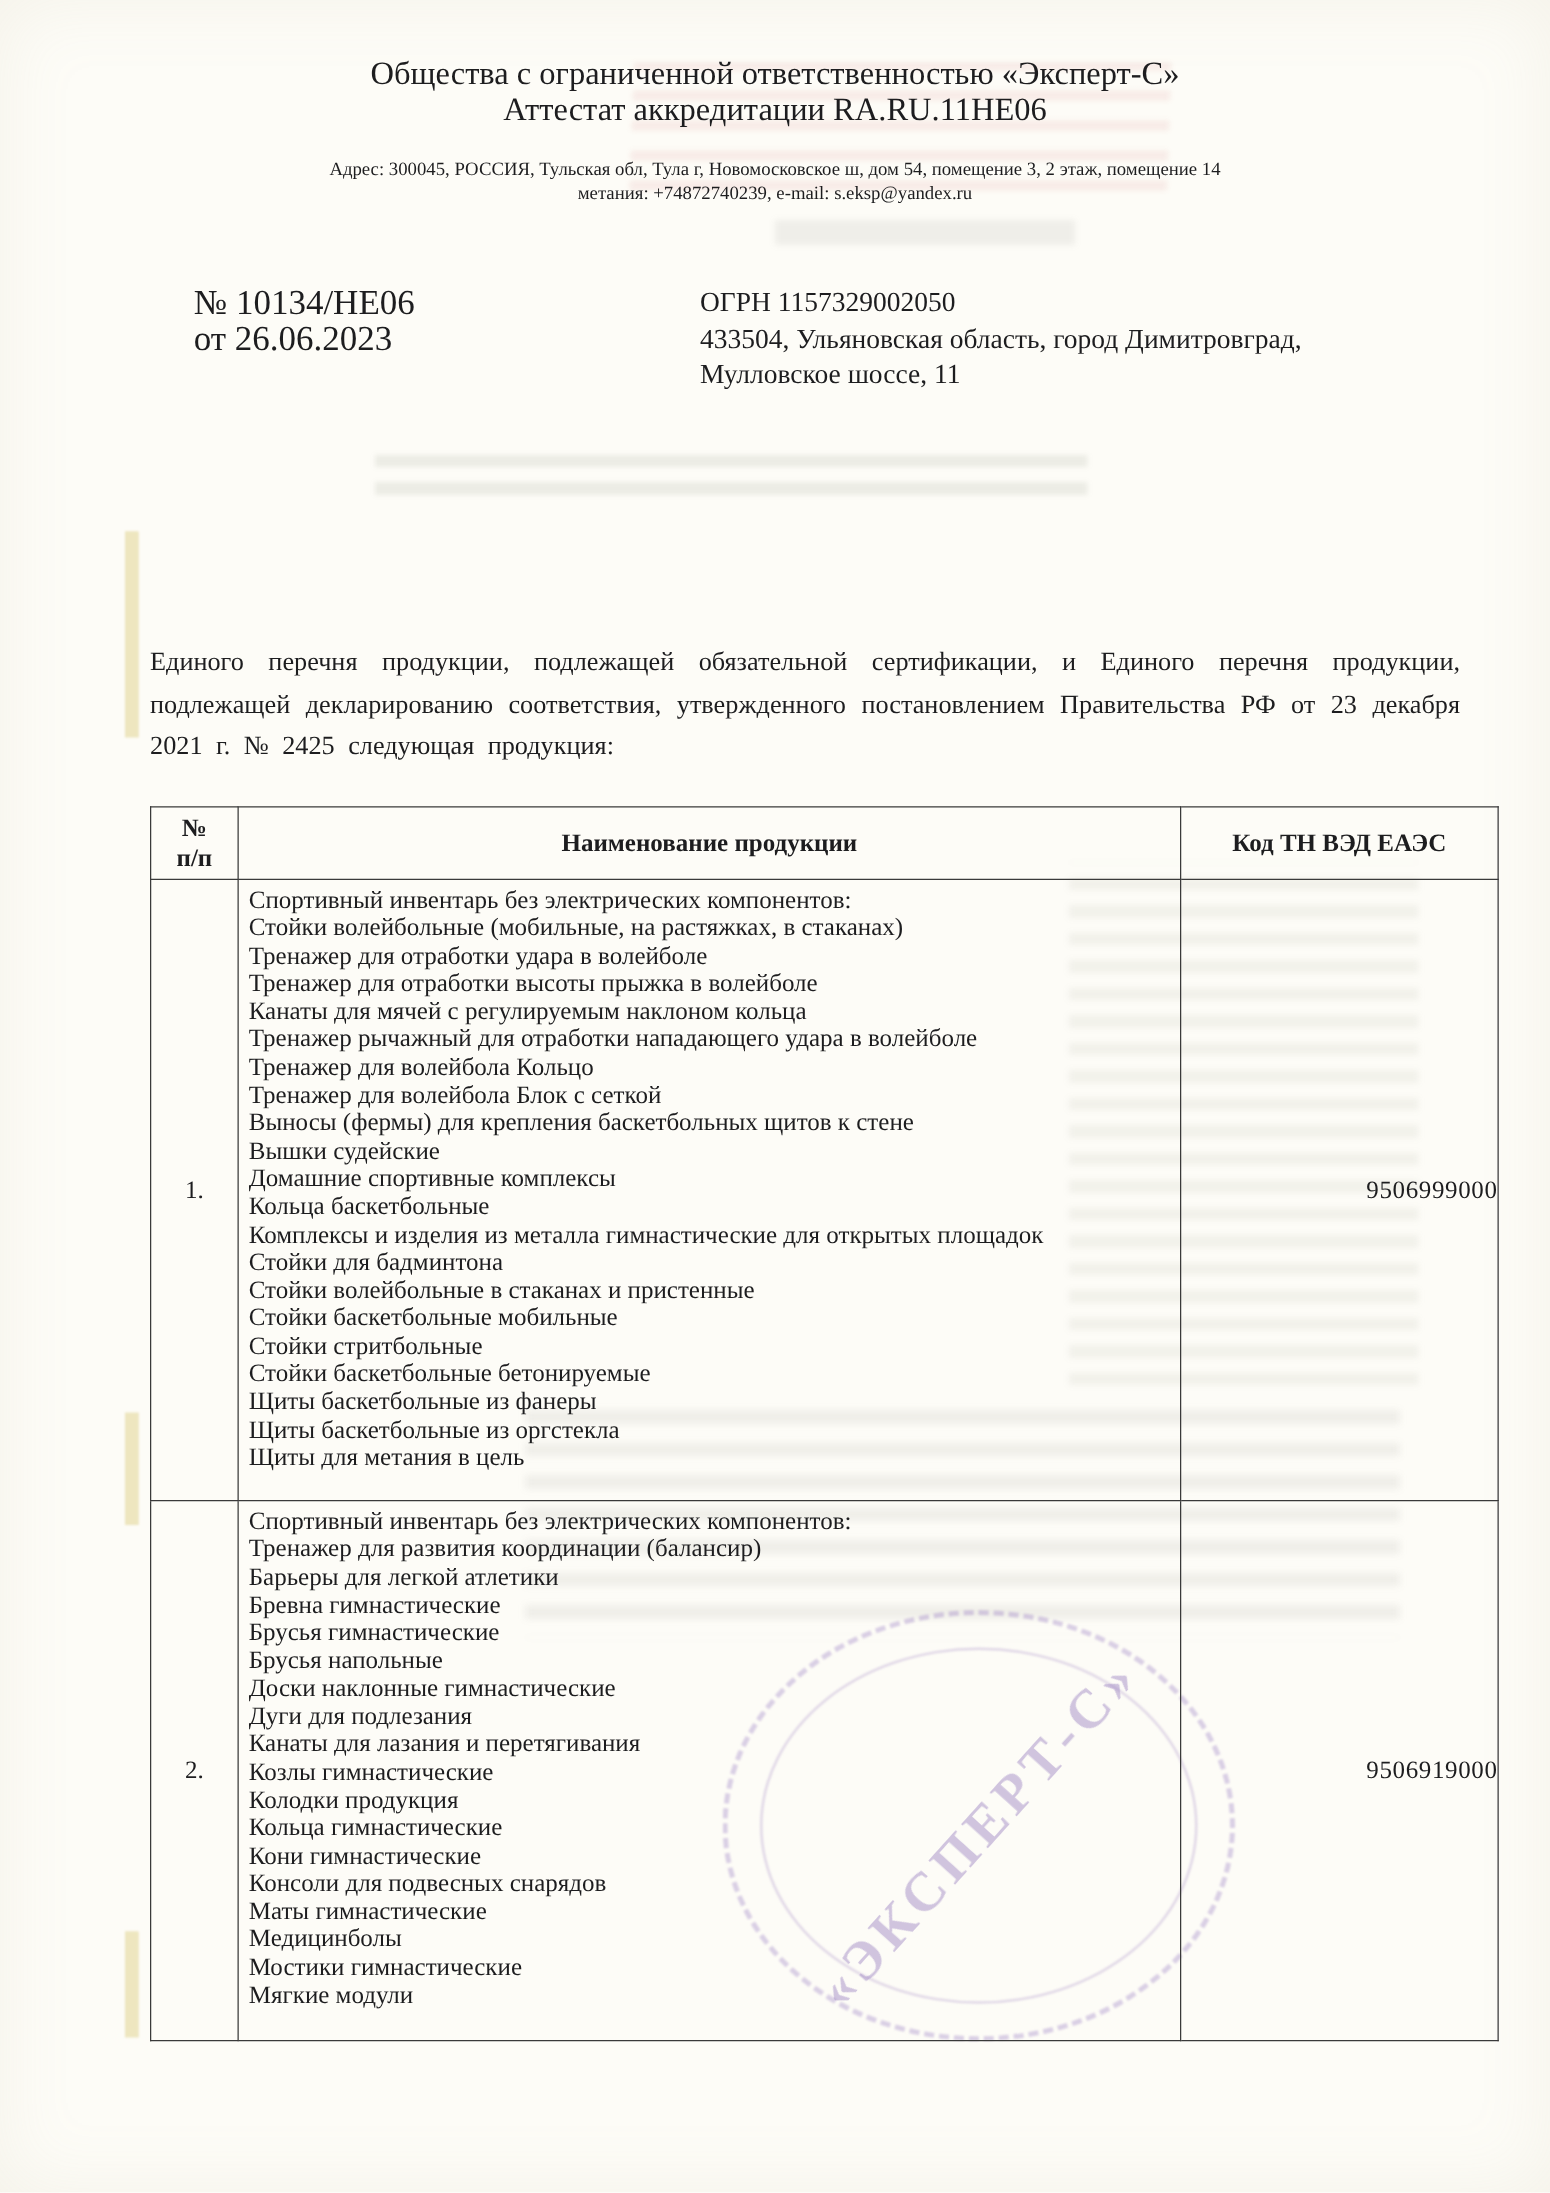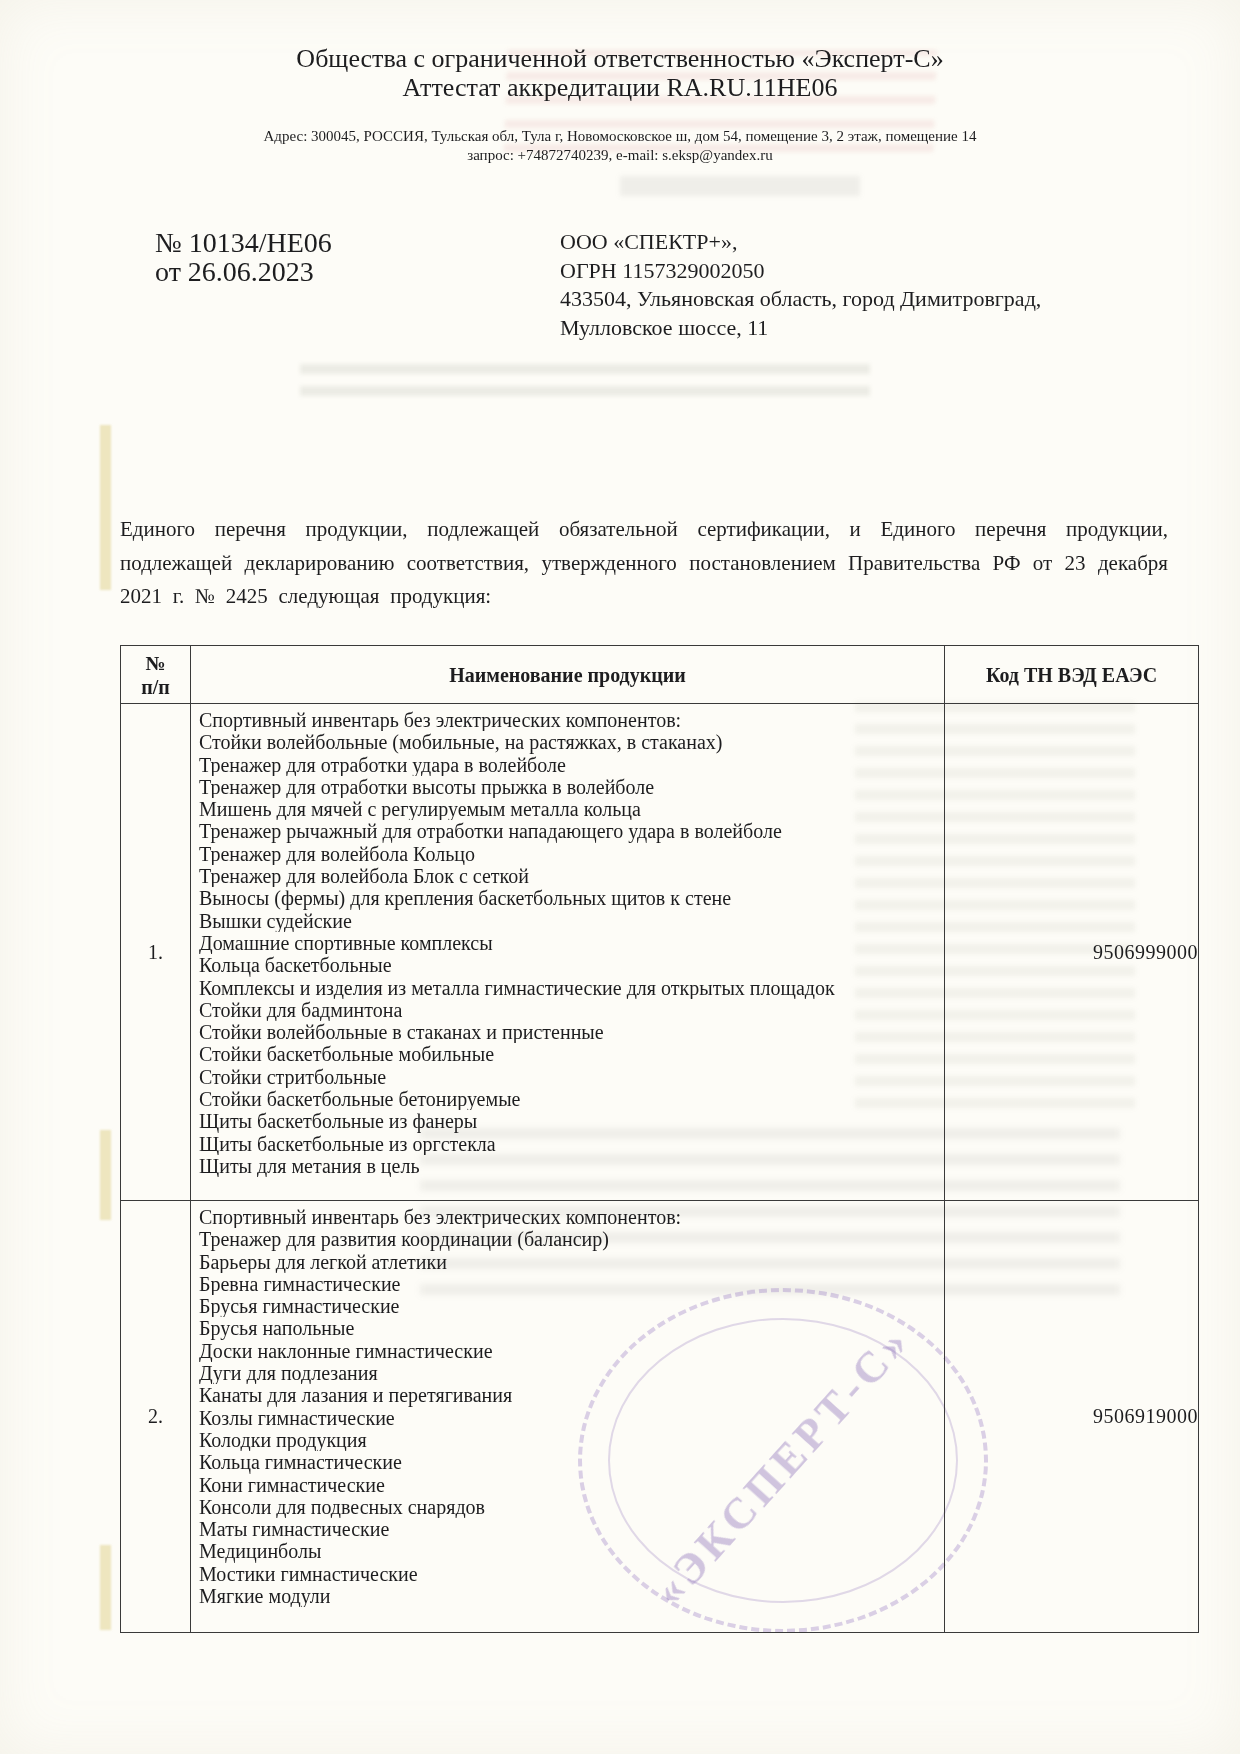--- a/index.html
+++ b/index.html
@@ -93,30 +93,29 @@
   <div class="stamp">
     <div class="ring-outer"></div>
     <div class="ring-inner"></div>
     <div class="stamp-text">«ЭКСПЕРТ-С»</div>
   </div>
 
   <header class="letterhead">
     <div class="lh-big">Общества с ограниченной ответственностью «Эксперт-С»</div>
     <div class="lh-big">Аттестат аккредитации RA.RU.11НЕ06</div>
     <div class="lh-small first">Адрес: 300045, РОССИЯ, Тульская обл, Тула г, Новомосковское ш, дом 54, помещение 3, 2 этаж, помещение 14</div>
-    <div class="lh-small">запрос: +74872740239, e-mail: s.eksp@yandex.ru</div>
+    <div class="lh-small">метания: +74872740239, e-mail: s.eksp@yandex.ru</div>
   </header>
 
   <section class="refblock">
     <div class="refs">
       <div>№ 10134/НЕ06</div>
       <div>от 26.06.2023</div>
     </div>
     <div class="recipient">
-      <div>ООО «СПЕКТР+»,</div>
       <div>ОГРН 1157329002050</div>
       <div>433504, Ульяновская область, город Димитровград,</div>
       <div>Мулловское шоссе, 11</div>
     </div>
   </section>
 
   <p class="para">Единого перечня продукции, подлежащей обязательной сертификации, и Единого перечня продукции, подлежащей декларированию соответствия, утвержденного постановлением Правительства РФ от 23 декабря 2021 г. № 2425 следующая продукция:</p>
 
   <table class="tbl">
     <colgroup>
@@ -135,21 +134,21 @@
       </tr>
     </thead>
     <tbody>
       <tr class="row-1">
         <td class="cell-num">1.</td>
         <td class="cell-items">
             <div>Спортивный инвентарь без электрических компонентов:</div>
             <div>Стойки волейбольные (мобильные, на растяжках, в стаканах)</div>
             <div>Тренажер для отработки удара в волейболе</div>
             <div>Тренажер для отработки высоты прыжка в волейболе</div>
-            <div>Мишень для мячей с регулируемым металла кольца</div>
+            <div>Канаты для мячей с регулируемым наклоном кольца</div>
             <div>Тренажер рычажный для отработки нападающего удара в волейболе</div>
             <div>Тренажер для волейбола Кольцо</div>
             <div>Тренажер для волейбола Блок с сеткой</div>
             <div>Выносы (фермы) для крепления баскетбольных щитов к стене</div>
             <div>Вышки судейские</div>
             <div>Домашние спортивные комплексы</div>
             <div>Кольца баскетбольные</div>
             <div>Комплексы и изделия из металла гимнастические для открытых площадок</div>
             <div>Стойки для бадминтона</div>
             <div>Стойки волейбольные в стаканах и пристенные</div>

